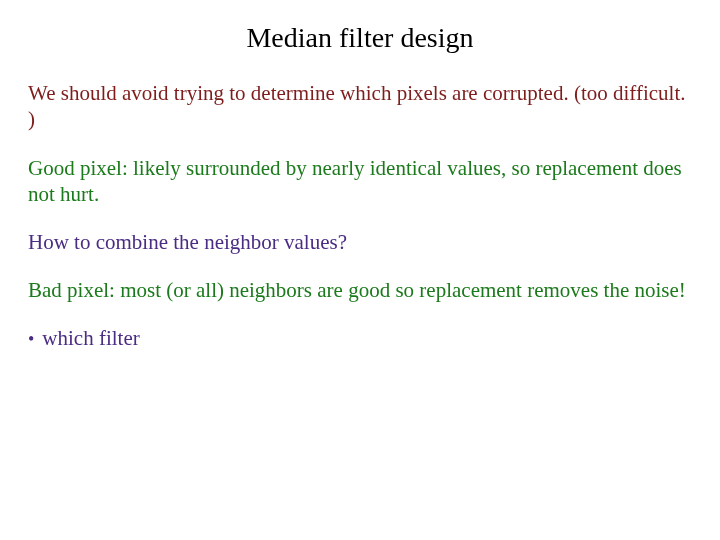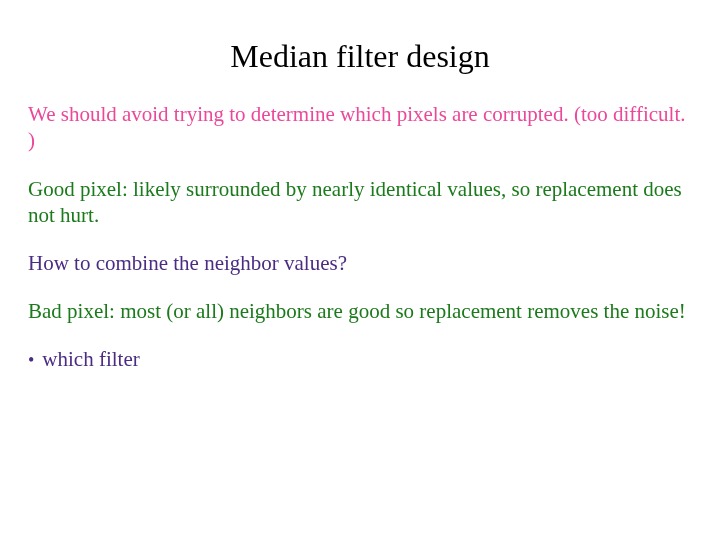--- a/index.html
+++ b/index.html
@@ -12,31 +12,31 @@
     color: #000;
   }
   .slide {
     box-sizing: border-box;
     width: 720px;
     height: 540px;
     padding: 18px 28px 18px 28px;
   }
   .title {
     text-align: center;
-    font-size: 32px;
+    font-size: 28px;
     color: #000;
-    margin-top: 20px;
+    margin-top: 4px;
     margin-bottom: 26px;
   }
   .para {
     font-size: 21px;
     line-height: 1.25;
     margin-bottom: 22px;
   }
-  .c-red  { color: #ec4899; }
+  .c-red  { color: #7f1d1d; }
   .c-blue { color: #0019a8; }
   .c-green{ color: #1b7a1b; }
   .c-purple { color: #4b2c83; }
   .bullets {
     font-size: 21px;
     color: #4b2c83;
   }
   .bullet-row {
     display: flex;
   }

